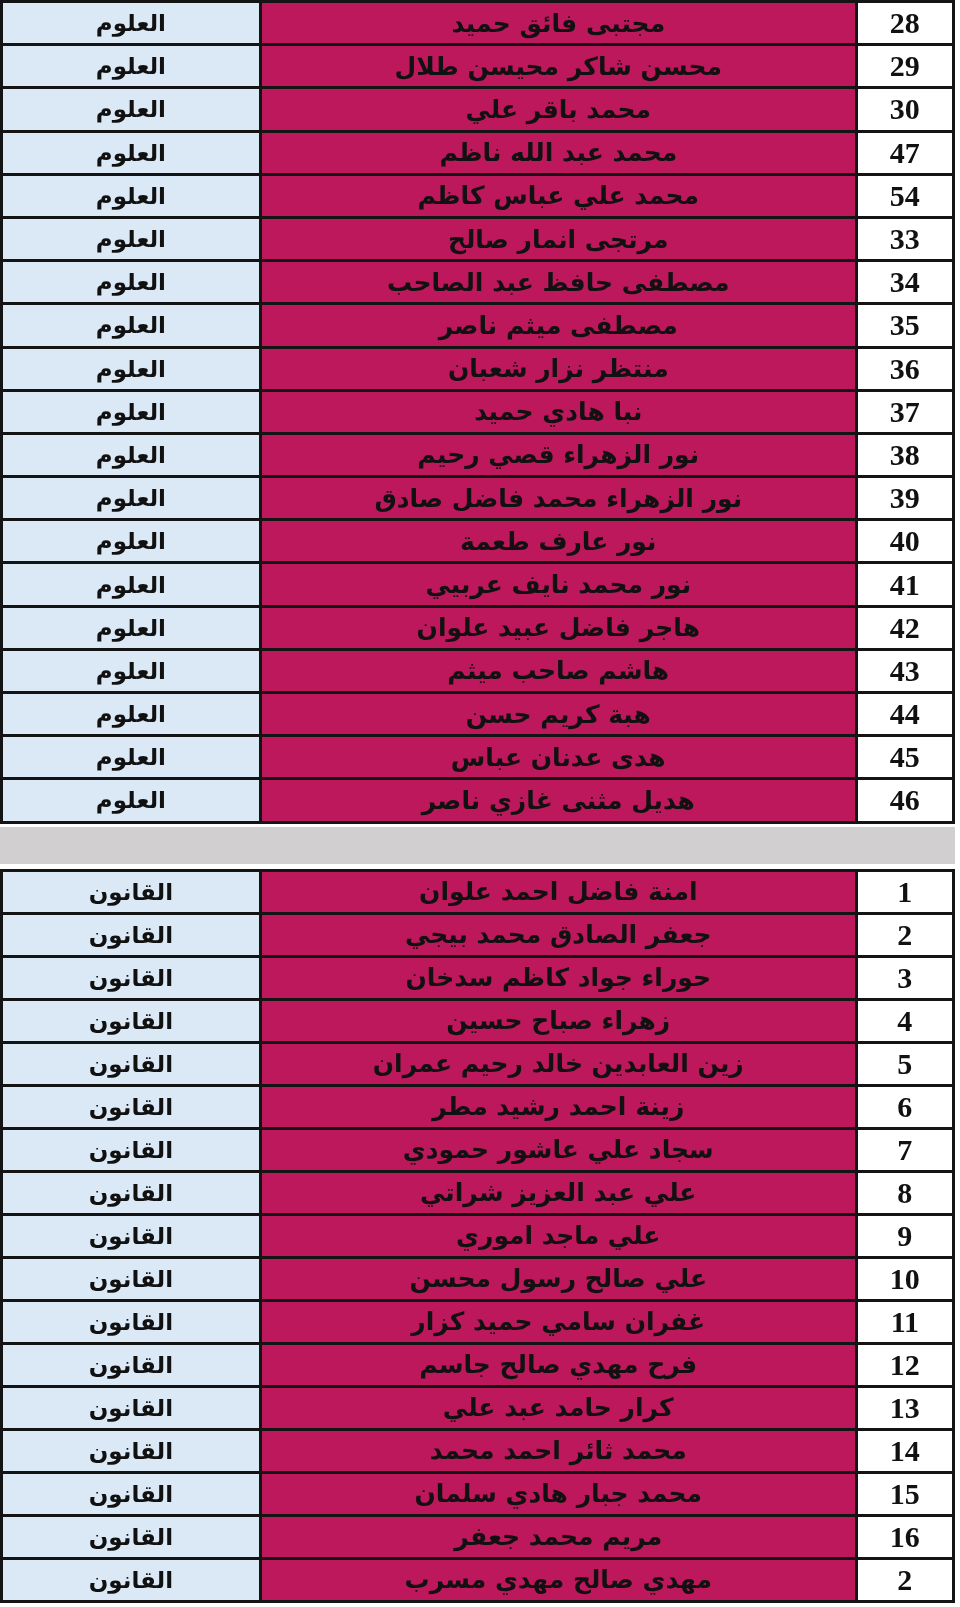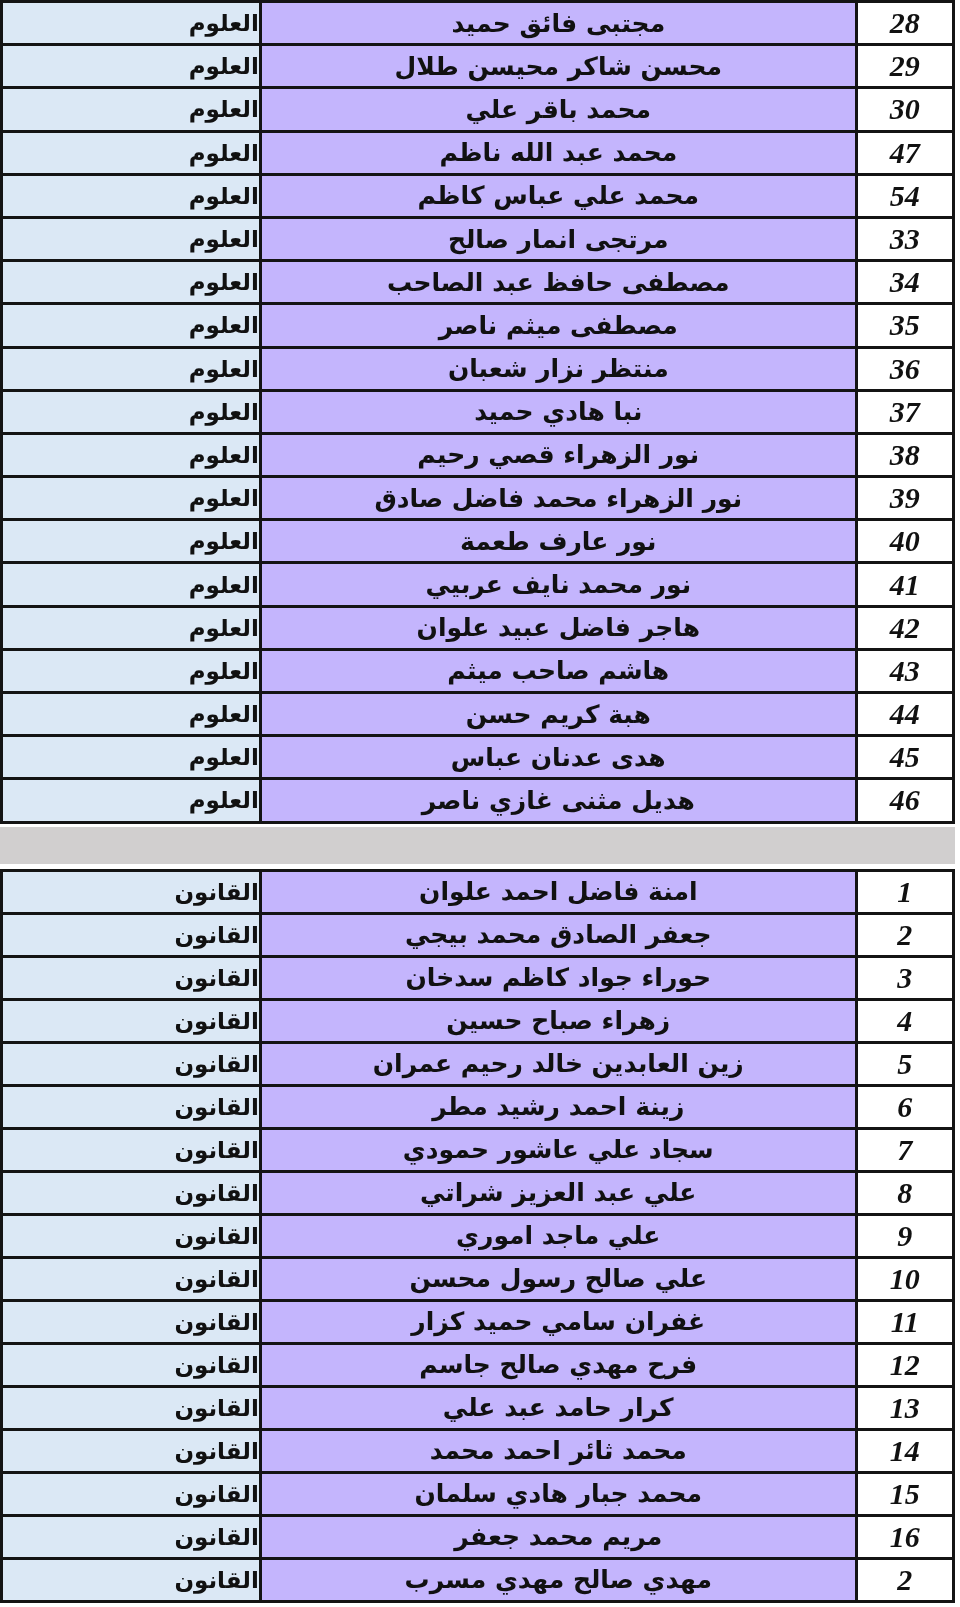--- a/index.html
+++ b/index.html
@@ -30,36 +30,34 @@
     white-space: nowrap;
   }
   .sec1 tr { height: 43.2px; }
   .sec2 tr { height: 43px; }
   td.cell-num {
     font-family: "Liberation Serif", "DejaVu Serif", serif;
     font-weight: bold;
     font-size: 30px;
     color: #111111;
     background: #ffffff;
-    font-style: italic;
   }
   td.cell-name {
     font-family: "DejaVu Sans", sans-serif;
     font-weight: bold;
     font-size: 25px;
     color: #111111;
-    background: #c4b5fd;
+    background: #be185d;
   }
   td.cell-dept {
     font-family: "DejaVu Sans", sans-serif;
     font-weight: bold;
     font-size: 23px;
     color: #111111;
     background: #dbe8f5;
-    text-align: right;
   }
   .separator-bar {
     width: 955px;
     height: 37px;
     background: #d1cfcf;
     margin: 3px 0 5px 0;
   }
 </style>
 </head>
 <body>

